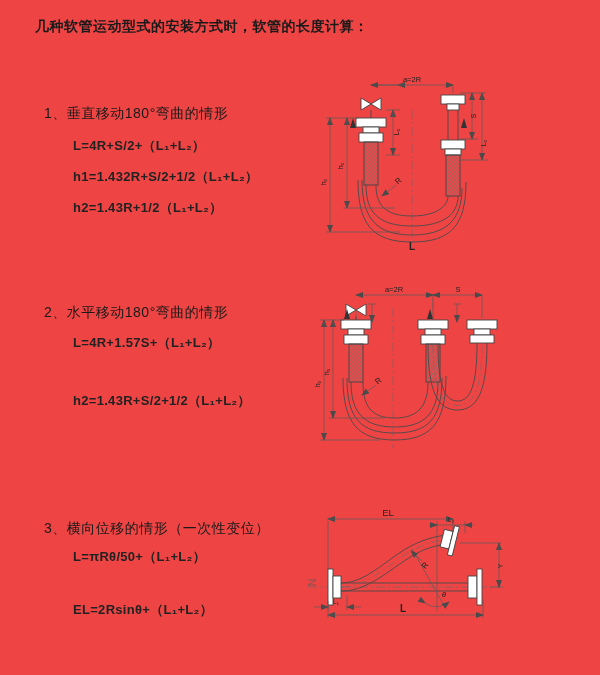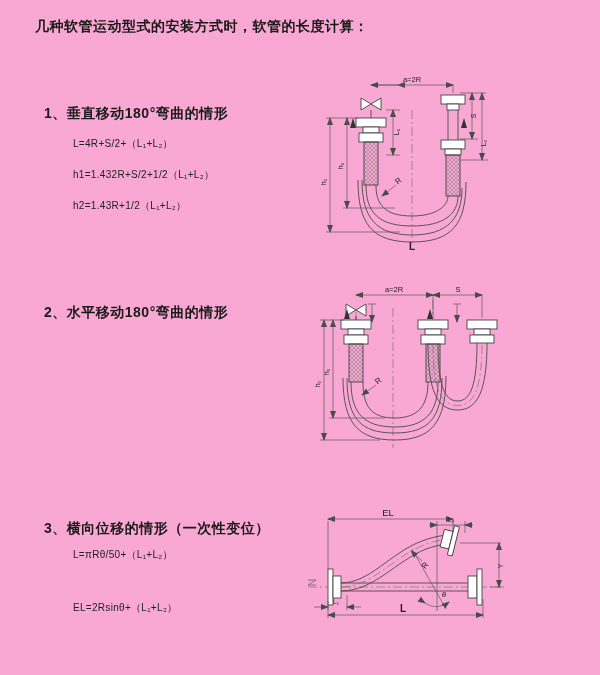--- a/index.html
+++ b/index.html
@@ -1,22 +1,22 @@
 <!DOCTYPE html>
 <html><head>
 <meta charset="utf-8">
 <style>
   html,body{margin:0;padding:0;background:#888;}
   #page{
-    position:relative;width:600px;height:675px;background:#f9a8d4;
+    position:relative;width:600px;height:675px;background:#ef4444;
     font-family:"Liberation Sans","DejaVu Sans",sans-serif;color:#1a1a1a;overflow:hidden;
   }
   .doc-title{position:absolute;left:35px;top:18px;font-size:14px;font-weight:bold;letter-spacing:.5px;}
-  .sec-heading{position:absolute;left:44px;font-size:14px;font-weight:bold;letter-spacing:.5px;}
-  .formula{position:absolute;left:73px;font-size:10px;font-weight:normal;color:#222;letter-spacing:.3px;}
+  .sec-heading{position:absolute;left:44px;font-size:14px;font-weight:normal;letter-spacing:.5px;}
+  .formula{position:absolute;left:73px;font-size:13px;font-weight:bold;color:#222;letter-spacing:.3px;}
   .diagram{position:absolute;}
   svg text{fill:#222;font-family:"Liberation Sans","DejaVu Sans",sans-serif;}
   svg .thin{stroke:#5a5a5a;stroke-width:.7;fill:none;}
   svg .wall{stroke:#4a4a4a;stroke-width:.9;fill:none;}
   svg .fit{stroke:#444;stroke-width:.9;fill:#fff;}
   svg .cl{stroke:#6a6a6a;stroke-width:.6;fill:none;stroke-dasharray:9 3 2 3;}
   svg .solid{fill:#333;stroke:none;}
 </style>
 </head>
 <body>
@@ -24,20 +24,22 @@
 <div id="page">
 
   <div class="doc-title">几种软管运动型式的安装方式时，软管的长度计算：</div>
 
   <div class="sec-heading" style="top:105px">1、垂直移动180°弯曲的情形</div>
   <div class="formula" style="top:137px">L=4R+S/2+（L₁+L₂）</div>
   <div class="formula" style="top:168px">h1=1.432R+S/2+1/2（L₁+L₂）</div>
   <div class="formula" style="top:199px">h2=1.43R+1/2（L₁+L₂）</div>
 
   <div class="sec-heading" style="top:304px">2、水平移动180°弯曲的情形</div>
+  <div class="formula" style="top:334px">L=4R+1.57S+（L₁+L₂）</div>
+  <div class="formula" style="top:392px">h2=1.43R+S/2+1/2（L₁+L₂）</div>
 
   <div class="sec-heading" style="top:520px">3、横向位移的情形（一次性变位）</div>
   <div class="formula" style="top:548px">L=πRθ/50+（L₁+L₂）</div>
   <div class="formula" style="top:601px">EL=2Rsinθ+（L₁+L₂）</div>
 
   <svg class="diagram" style="left:300px;top:70px" width="235" height="185" viewBox="0 0 235 185">
     <defs>
       <marker id="ar1" markerWidth="8" markerHeight="6" refX="7" refY="3" orient="auto" markerUnits="userSpaceOnUse">
         <path d="M0,0 L8,3 L0,6 z" fill="#4a4a4a"></path>
       </marker>

